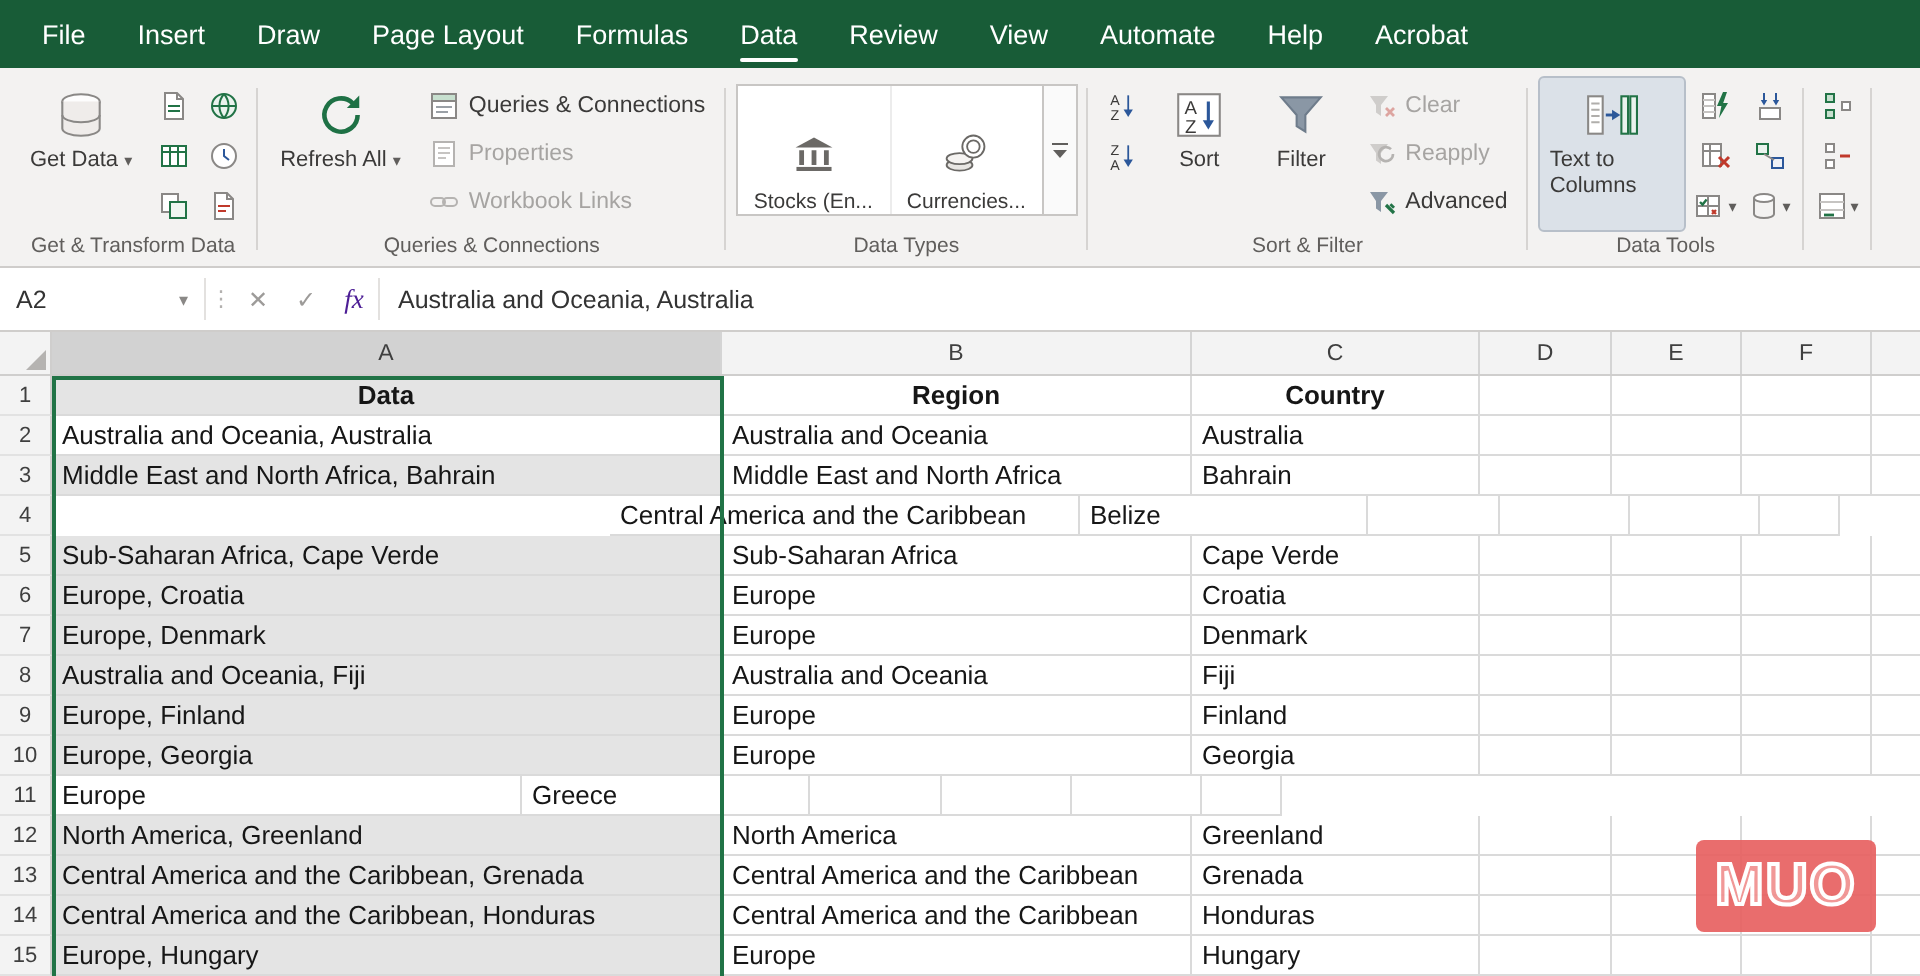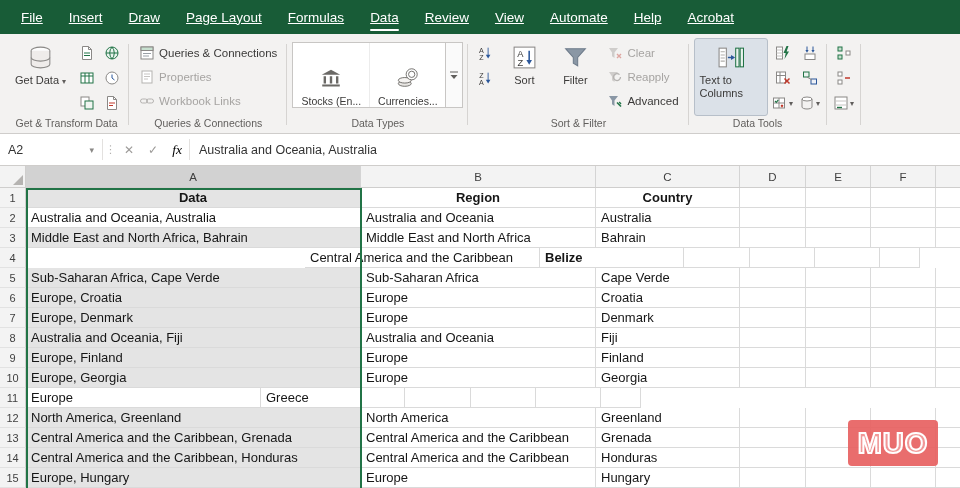--- a/index.html
+++ b/index.html
@@ -13,21 +13,21 @@
     --txt:#3b3a39;
     --disabled:#a6a4a2;
     --gridline:#dadada;
   }
   html,body{width:960px;height:488px;overflow:hidden;background:#fff;
     font-family:"Liberation Sans", sans-serif;}
   .app{position:relative;width:960px;height:488px;}
 
   
   .menubar{display:flex;align-items:stretch;height:34px;background:var(--titlebar);padding-left:8px;}
-  .menu-item{display:flex;align-items:center;padding:0 13px;font-size:13.5px;color:#fff;position:relative;cursor:default;white-space:nowrap;text-decoration:underline;}
+  .menu-item{display:flex;align-items:center;padding:0 13px;font-size:13.5px;color:#fff;position:relative;cursor:default;white-space:nowrap;}
   .menu-item.active::after{content:"";position:absolute;left:13px;right:13px;bottom:3px;height:2.5px;background:#fff;border-radius:2px;}
 
   
   .ribbon{height:100px;background:var(--ribbonbg);border-bottom:1px solid #cfcdcb;display:flex;padding:2px 0 0 4px;overflow:hidden;}
   .rgroup{display:flex;flex-direction:column;position:relative;padding:0 5px;flex:0 0 auto;}
   .rgroup::after{content:"";position:absolute;right:0;top:8px;bottom:8px;width:1px;background:var(--bordr);}
   .rgc{flex:1;display:flex;align-items:flex-start;gap:3px;padding-top:2px;}
   .rgl{height:17px;font-size:10.5px;color:#605e5c;text-align:center;line-height:15px;white-space:nowrap;}
   .bigbtn{display:flex;flex-direction:column;align-items:center;justify-content:flex-start;min-width:48px;padding:5px 5px 2px;height:78px;border:1px solid transparent;border-radius:3px;color:var(--txt);font-size:11px;cursor:default;}
   .bigbtn .bicon{width:27px;height:27px;margin-bottom:3px;flex:0 0 auto;}
@@ -51,21 +51,21 @@
   .gal-more svg{width:10px;height:10px;}
 
   
   .formulabar{height:32px;background:#fff;border-bottom:1px solid #cfcdcb;display:flex;align-items:stretch;font-size:12.5px;color:#333;}
   .namebox{width:102px;display:flex;align-items:center;padding:0 8px;cursor:default;}
   .namebox .nbtext{flex:1;}
   .nb-chev{color:#8a8886;font-size:9px;}
   .fb-sep{width:1px;background:#e3e1df;margin:5px 0;}
   .fb-dots{width:14px;display:flex;align-items:center;justify-content:center;color:#b3b1af;font-size:11px;letter-spacing:-1px;cursor:default;}
   .fb-btn{width:24px;display:flex;align-items:center;justify-content:center;color:#9d9b99;font-size:12px;cursor:default;}
-  .fb-btn.fx{color:#000000;font-family:"Liberation Serif", serif;font-style:italic;font-size:13.5px;}
+  .fb-btn.fx{color:#4c1d95;font-family:"Liberation Serif", serif;font-style:italic;font-size:13.5px;}
   .fb-input{flex:1;display:flex;align-items:center;padding:0 9px;white-space:nowrap;overflow:hidden;cursor:text;}
 
   
   .sheet{position:relative;height:322px;background:#fff;overflow:hidden;}
   .grid-head{display:flex;height:22px;background:#f3f3f3;border-bottom:1px solid #cfcecd;}
   .corner{width:26px;position:relative;border-right:1px solid #cfcecd;flex:0 0 26px;cursor:default;}
   .corner::after{content:"";position:absolute;right:2px;bottom:2px;border-left:10px solid transparent;border-bottom:10px solid #b5b3b1;}
   .col-h{display:flex;align-items:center;justify-content:center;font-size:11.5px;color:#3f3f3f;border-right:1px solid #d4d4d4;flex:0 0 auto;cursor:default;}
   .col-h.sel{background:#d2d2d2;}
   .g-row{display:flex;height:20px;}
@@ -152,20 +152,29 @@
                 <path d="M5 8h6M5 10.5h4" stroke="#c0392b"></path>
               </svg>
             </div>
         </div>
       </div>
       <div class="rgl">Get &amp; Transform Data</div>
     </div>
 
     <div class="rgroup">
       <div class="rgc">
+        <div class="bigbtn">
+          <span class="bicon">
+            <svg viewBox="0 0 26 26">
+                <path d="M21 13a8 8 0 1 1-2.4-5.7" fill="none" stroke="#1e7145" stroke-width="2.2"></path>
+                <path d="M21.8 3.6v6h-6z" fill="#1e7145"></path>
+              </svg>
+          </span>
+          <span class="blabel"><span>Refresh All</span> <span class="chev">▾</span></span>
+        </div>
         <div class="vstack">
           <div class="smallbtn">
             <span class="sicon"><svg viewBox="0 0 16 16">
                   <rect x="2" y="2" width="12" height="12" fill="#fff" stroke="#8a8886"></rect>
                   <rect x="2" y="2" width="12" height="3.5" fill="#c7e0cf" stroke="#8a8886"></rect>
                   <path d="M4 8.5h8M4 11h6" stroke="#9aa0a6"></path>
                 </svg></span>
             <span>Queries &amp; Connections</span>
           </div>
           <div class="smallbtn disabled">
@@ -437,21 +446,21 @@
           <div class="cell" style="width: 144px;">Bahrain</div>
           <div class="cell" style="width: 66px;"></div>
           <div class="cell" style="width: 65px;"></div>
           <div class="cell" style="width: 65px;"></div>
           <div class="cell" style="width: 40px;"></div>
         </div>
         <div class="g-row">
           <div class="rownum">4</div>
           <div class="cell colA" style="width: 279px; margin-top: 26px;">Central America and the Caribbean, Belize</div>
           <div class="cell" style="width: 235px;">Central America and the Caribbean</div>
-          <div class="cell" style="width: 144px; font-weight: bold;">Belize</div>
+          <div class="cell" style="width: 144px;">Belize</div>
           <div class="cell" style="width: 66px;"></div>
           <div class="cell" style="width: 65px;"></div>
           <div class="cell" style="width: 65px;"></div>
           <div class="cell" style="width: 40px;"></div>
         </div>
         <div class="g-row">
           <div class="rownum">5</div>
           <div class="cell colA" style="width: 335px;">Sub-Saharan Africa, Cape Verde</div>
           <div class="cell" style="width: 235px;">Sub-Saharan Africa</div>
           <div class="cell" style="width: 144px;">Cape Verde</div>

